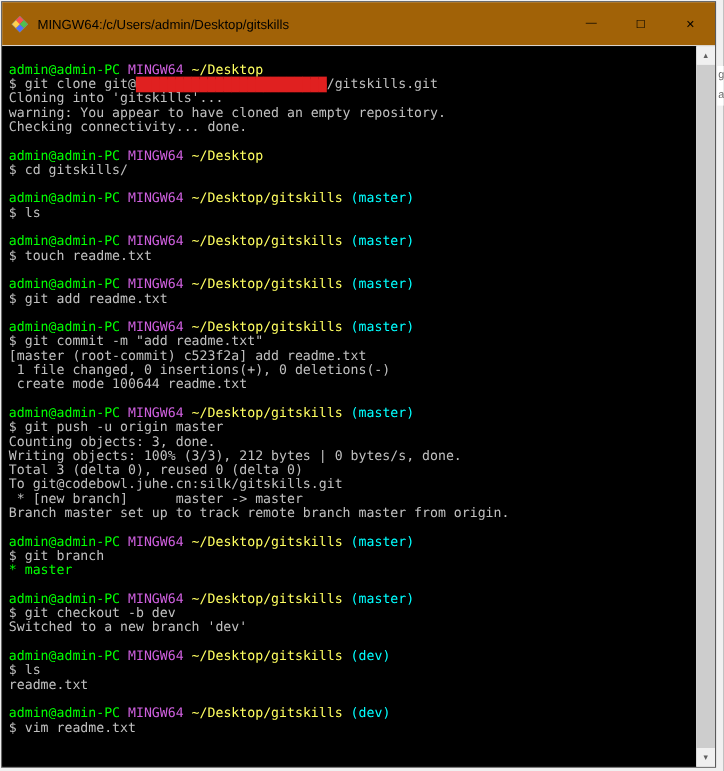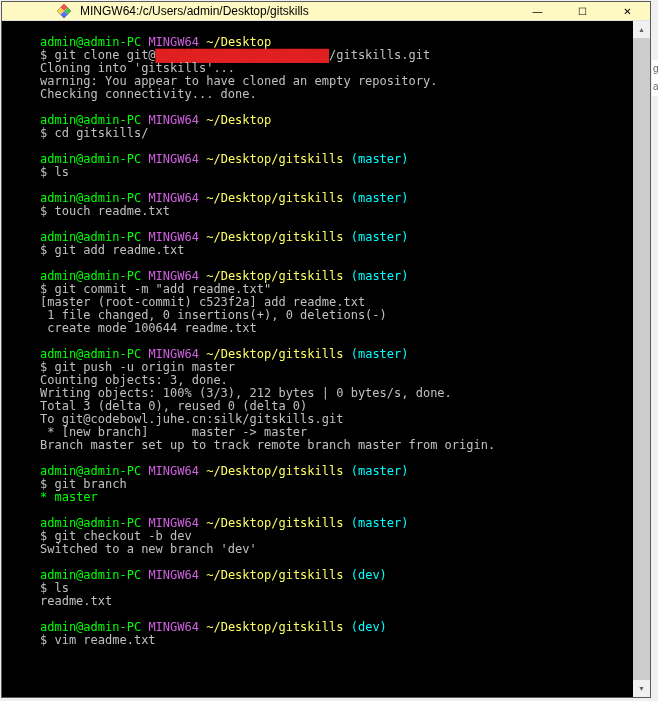--- a/index.html
+++ b/index.html
@@ -16,27 +16,26 @@
   left: 1px;
   top: 1px;
   width: 650px;
   height: 697px;
   background: #fff;
   border: 1px solid #5a5a5a;
   display: flex;
   flex-direction: column;
 }
 .titlebar {
-  height: 19px;
-  background: #fef9c3;
+  height: 40px;
+  background: #a16207;
   display: flex;
   align-items: center;
   border-bottom: 1px solid #e0e0e0;
   flex: 0 0 auto;
-  padding-left: 46px;
 }
 .app-icon {
   width: 16px;
   height: 16px;
   margin: 0 8px 0 8px;
 }
 .title-text {
   flex: 1;
   font-size: 12px;
   color: #000;
@@ -66,21 +65,20 @@
 .terminal {
   flex: 1;
   background: #000;
   color: #c0c0c0;
   font-family: "Consolas", "Lucida Console", monospace;
   font-size: 12px;
   line-height: 13px;
   padding: 2px 0 2px 6px;
   white-space: pre;
   overflow: hidden;
-  margin-left: 32px;
 }
 .scrollbar {
   width: 17px;
   background: #f0f0f0;
   display: flex;
   flex-direction: column;
 }
 .scroll-btn {
   height: 17px;
   background: #f0f0f0;

